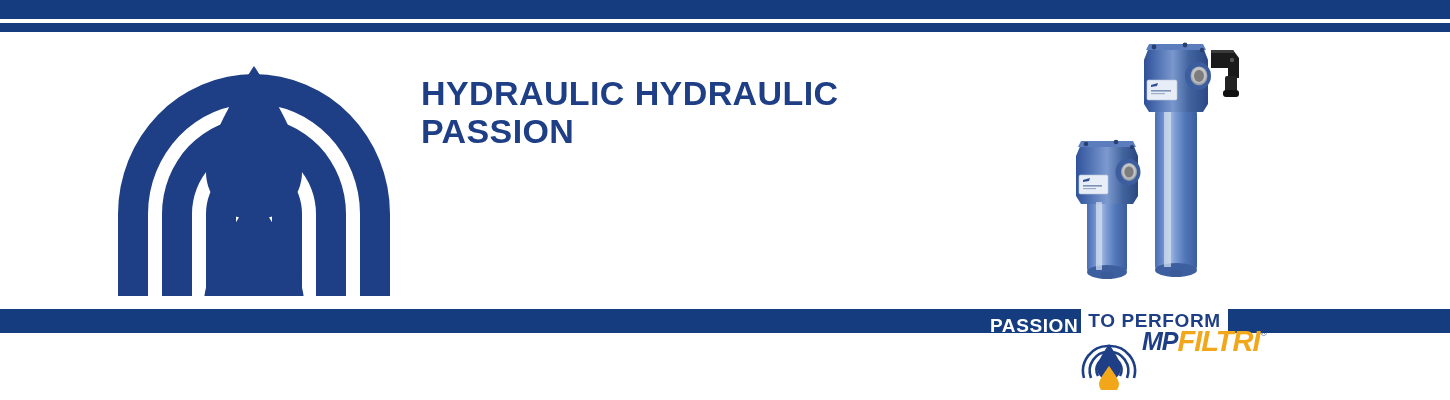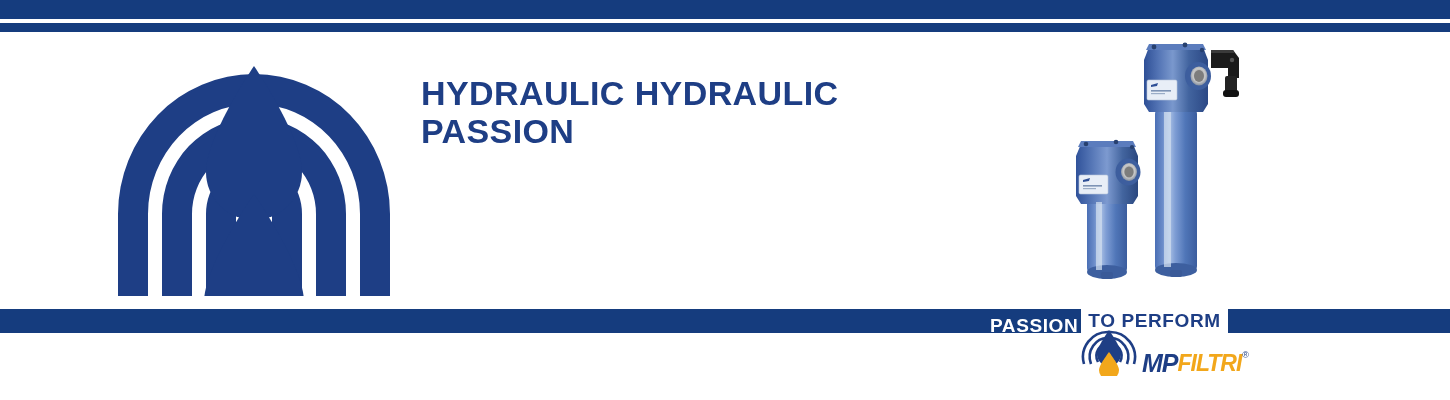--- a/index.html
+++ b/index.html
@@ -117,25 +117,25 @@
     display: flex;
     align-items: center;
     padding: 0 7px;
     white-space: nowrap;
   }
 
   
   .mpfiltri {
     position: absolute;
     left: 1080px;
-    top: 324px;
+    top: 338px;
     width: 180px;
     height: 52px;
     display: flex;
-    align-items: flex-end;
+    align-items: flex-start;
   }
   .mpfiltri-mark {
     width: 58px;
     height: 52px;
     flex: none;
   }
   .mpfiltri-mark svg { display: block; width: 100%; height: 100%; }
   .mpfiltri-word {
     display: flex;
     align-items: flex-start;
@@ -147,21 +147,21 @@
     font-weight: bold;
     font-style: italic;
     font-size: 25px;
     letter-spacing: -1px;
     line-height: 26px;
   }
   .filtri-text {
     color: #F2A71B;
     font-weight: bold;
     font-style: italic;
-    font-size: 23px;
+    font-size: 29px;
     letter-spacing: -1px;
     line-height: 26px;
   }
   .reg-mark {
     color: #1E3E85;
     font-size: 9px;
     line-height: 11px;
     margin-left: 1px;
   }
 </style>

